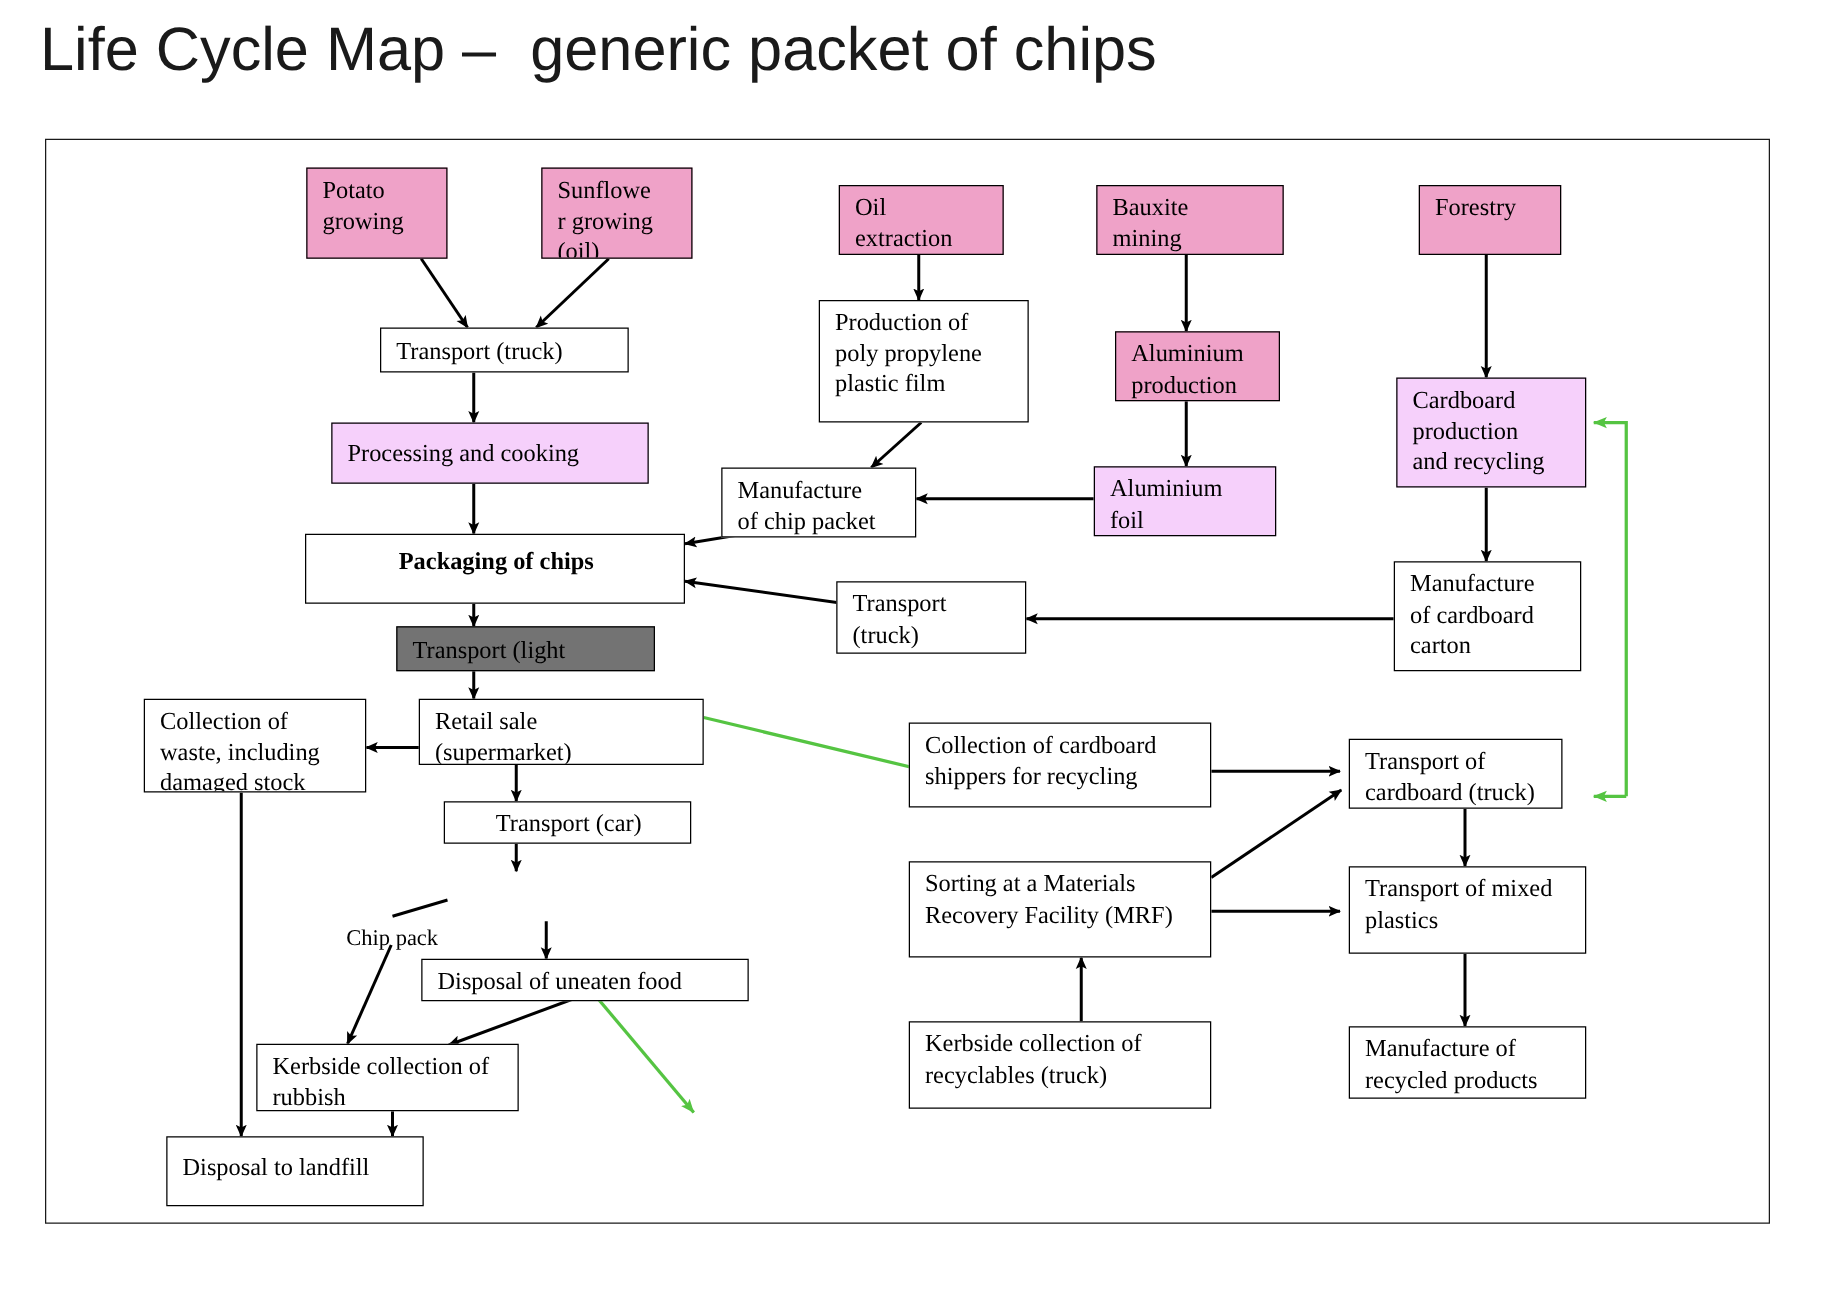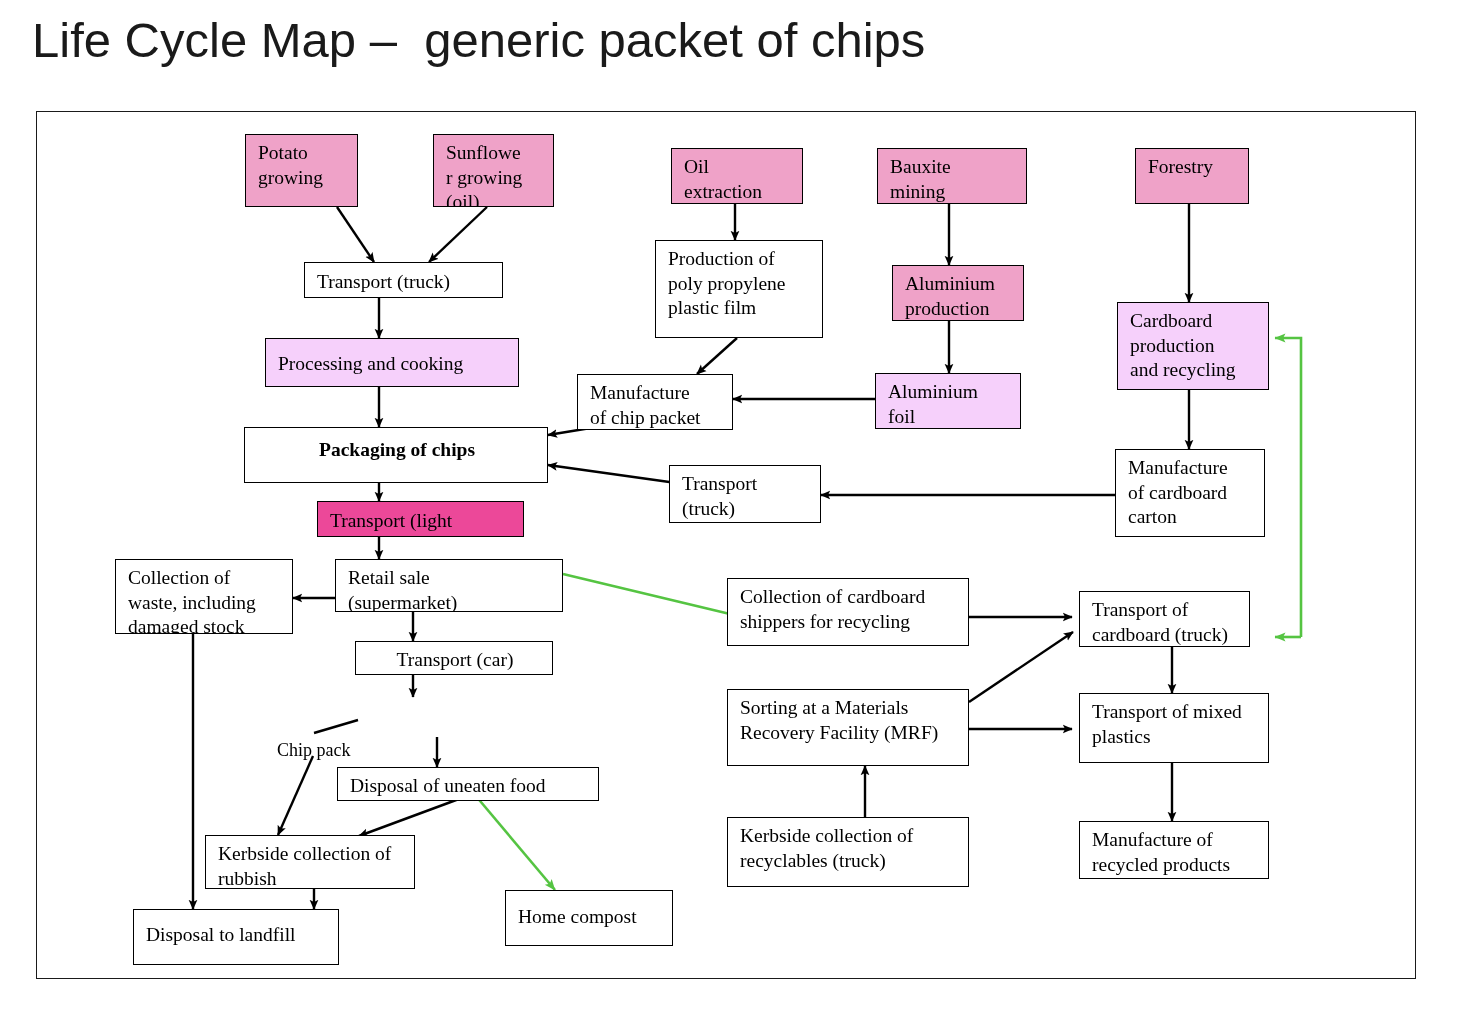--- a/index.html
+++ b/index.html
@@ -40,21 +40,21 @@
     background:#ffffff;
     font-size:19.5px;
     line-height:1.26;
     color:#000;
     padding:6px 10px 4px 12px;
     overflow:hidden;
     white-space:pre-line;
   }
   .node.pink{ background:#efa2c8; }
   .node.lilac{ background:#f6d0fb; }
-  .node.yellow{ background:#ec4899; }
+  .node.yellow{ background:#737373; }
   .node.bold{ font-weight:bold; text-align:center; padding-top:10px;}
   .node.center{ text-align:center; }
   .free-label{
     position:absolute;
     font-size:18px;
     color:#000;
     white-space:pre;
   }
 </style>
 </head>
@@ -206,16 +206,15 @@
 
   <div class="node" style="left:300px;top:655px;width:262px;height:34px;padding-top:6px;">Disposal of uneaten food</div>
 
   <div class="node" style="left:690px;top:705px;width:242px;height:70px;">Kerbside collection of
 recyclables (truck)</div>
   <div class="node" style="left:1042px;top:709px;width:190px;height:58px;">Manufacture of
 recycled products</div>
 
   <div class="node" style="left:168px;top:723px;width:210px;height:54px;">Kerbside collection of
 rubbish</div>
-  <div class="node" style="left:468px;top:778px;width:168px;height:56px;padding-top:14px;">Home compost</div>
   <div class="node" style="left:96px;top:797px;width:206px;height:56px;padding-top:13px;">Disposal to landfill</div>
 
 </div>
 
 </body></html>

